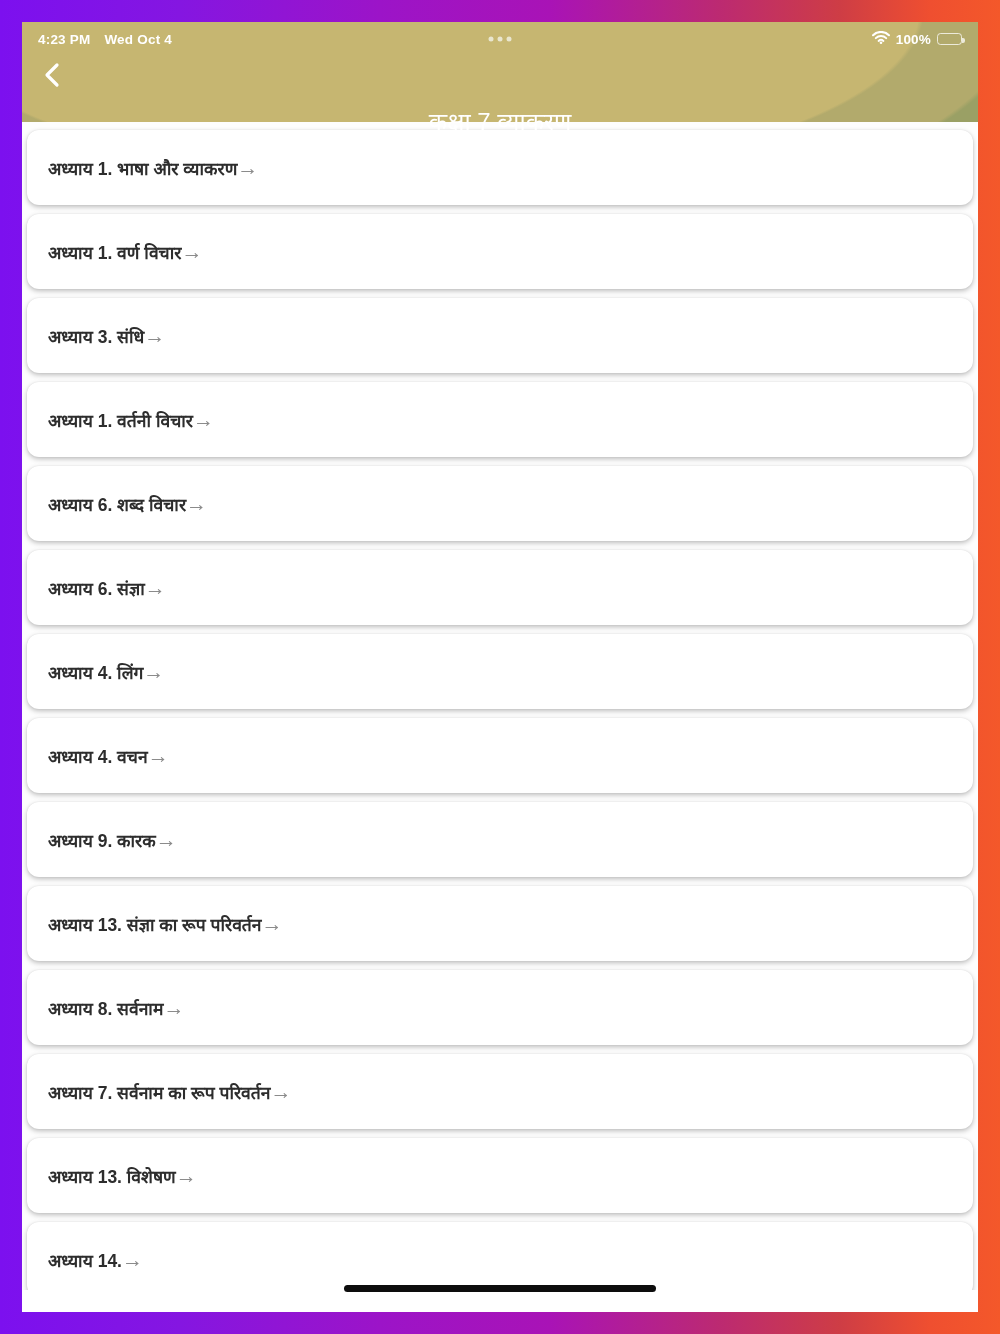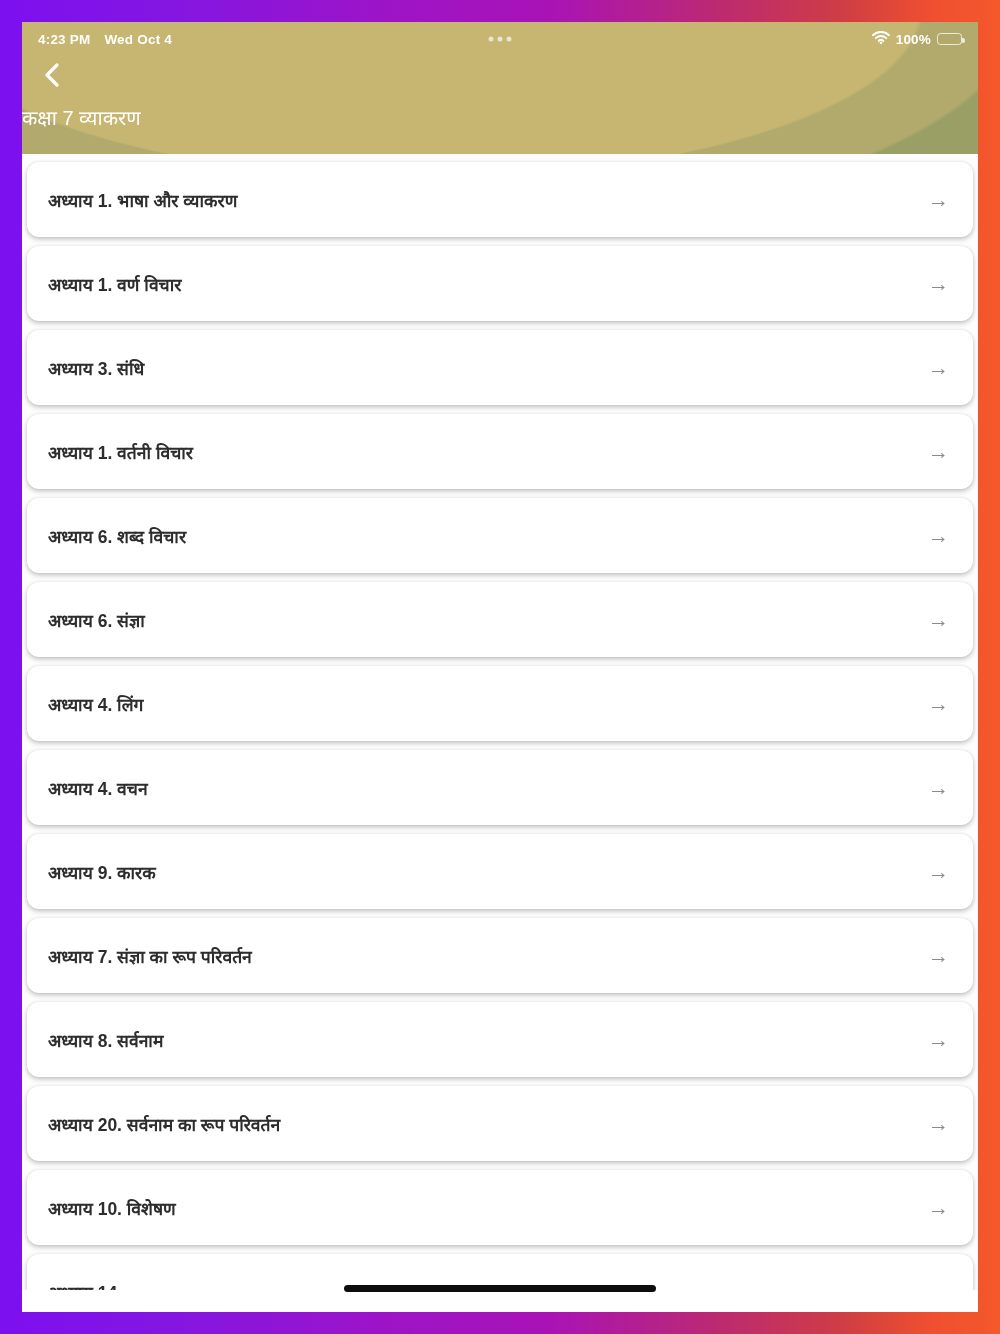--- a/index.html
+++ b/index.html
@@ -12,21 +12,21 @@
     position: relative;
   }
 
   .device {
     position:absolute; left:22px; top:22px; width:956px; height:1290px;
     background:#fdfdfd; overflow:hidden;
   }
 
   
   .header {
-    position:relative; height:132px;
+    position:relative; height:100px;
     background:
       radial-gradient(ellipse 500px 170px at 42% -10%, #c6b671 0%, #c6b671 99%, transparent 100%),
       radial-gradient(ellipse 640px 230px at 38% -12%, #b2aa6c 0%, #b2aa6c 99%, transparent 100%),
       radial-gradient(ellipse 800px 300px at 33% -15%, #9aa065 0%, #9aa065 99%, transparent 100%),
       radial-gradient(ellipse 980px 380px at 28% -18%, #8b9161 0%, #8b9161 99%, transparent 100%),
       radial-gradient(ellipse 1160px 460px at 24% -20%, #7b8156 0%, #7b8156 99%, transparent 100%),
       radial-gradient(ellipse 1340px 560px at 20% -22%, #6d744d 0%, #6d744d 99%, transparent 100%),
       radial-gradient(ellipse 320px 140px at -2% 118%, #3e4a31 0%, #3e4a31 99%, transparent 100%),
       linear-gradient(108deg, #5d6543 0%, #4a5637 42%, #2c4030 58%, #1d3127 78%, #182a22 100%);
   }
@@ -47,28 +47,28 @@
           border-radius:3.5px; padding:1px; }
   .batt-fill { width:100%; height:100%; background:#fff; border-radius:1.5px; }
   .batt-nub { position:absolute; right:-3.5px; top:3.5px; width:2.5px; height:5px;
           background:rgba(255,255,255,.75); border-radius:0 2px 2px 0; }
 
   .back-btn { position:absolute; left:14px; top:38px; width:32px; height:34px;
           display:flex; align-items:center; justify-content:center; cursor:pointer; }
 
   .header-title {
     position:absolute; top:82px; left:0; width:100%;
-    text-align:left; color:#fff; font-size:20px; font-weight:500;
+    text-align:center; color:#fff; font-size:24px; font-weight:500;
   }
 
   
   .list { padding:8px 5px 0; }
   .row {
     height:75px; margin-bottom:9px; border-radius:12px; background:#fff;
-    display:flex; align-items:center; justify-content:space-between;
+    display:flex; align-items:center; justify-content:flex-start;
     padding:0 24px 0 21px;
     box-shadow:0 2px 5px rgba(0,0,0,.25), 0 0 2px rgba(0,0,0,.07);
     cursor:pointer;
   }
   .row-label { font-size:17.5px; font-weight:700; color:#2d2d2d; }
   .row-arrow { font-size:21px; color:#8b8b8b; }
 
   .bottom-cover { position:absolute; left:0; right:0; bottom:0; height:22px;
           background:#fff; z-index:4; }
   .home-indicator { position:absolute; left:50%; bottom:20px; transform:translateX(-50%);
@@ -149,33 +149,33 @@
     </div>
     <div class="row">
       <span class="row-label">अध्याय 4. वचन</span>
       <span class="row-arrow">→</span>
     </div>
     <div class="row">
       <span class="row-label">अध्याय 9. कारक</span>
       <span class="row-arrow">→</span>
     </div>
     <div class="row">
-      <span class="row-label">अध्याय 7. संज्ञा का रूप परिवर्तन</span>
+      <span class="row-label">अध्याय 13. संज्ञा का रूप परिवर्तन</span>
       <span class="row-arrow">→</span>
     </div>
     <div class="row">
       <span class="row-label">अध्याय 8. सर्वनाम</span>
       <span class="row-arrow">→</span>
     </div>
     <div class="row">
-      <span class="row-label">अध्याय 20. सर्वनाम का रूप परिवर्तन</span>
+      <span class="row-label">अध्याय 7. सर्वनाम का रूप परिवर्तन</span>
       <span class="row-arrow">→</span>
     </div>
     <div class="row">
-      <span class="row-label">अध्याय 10. विशेषण</span>
+      <span class="row-label">अध्याय 13. विशेषण</span>
       <span class="row-arrow">→</span>
     </div>
     <div class="row">
       <span class="row-label">अध्याय 14.</span>
       <span class="row-arrow">→</span>
     </div>
   </div>
 
   <div class="bottom-cover"></div>
   <div class="home-indicator"></div>

